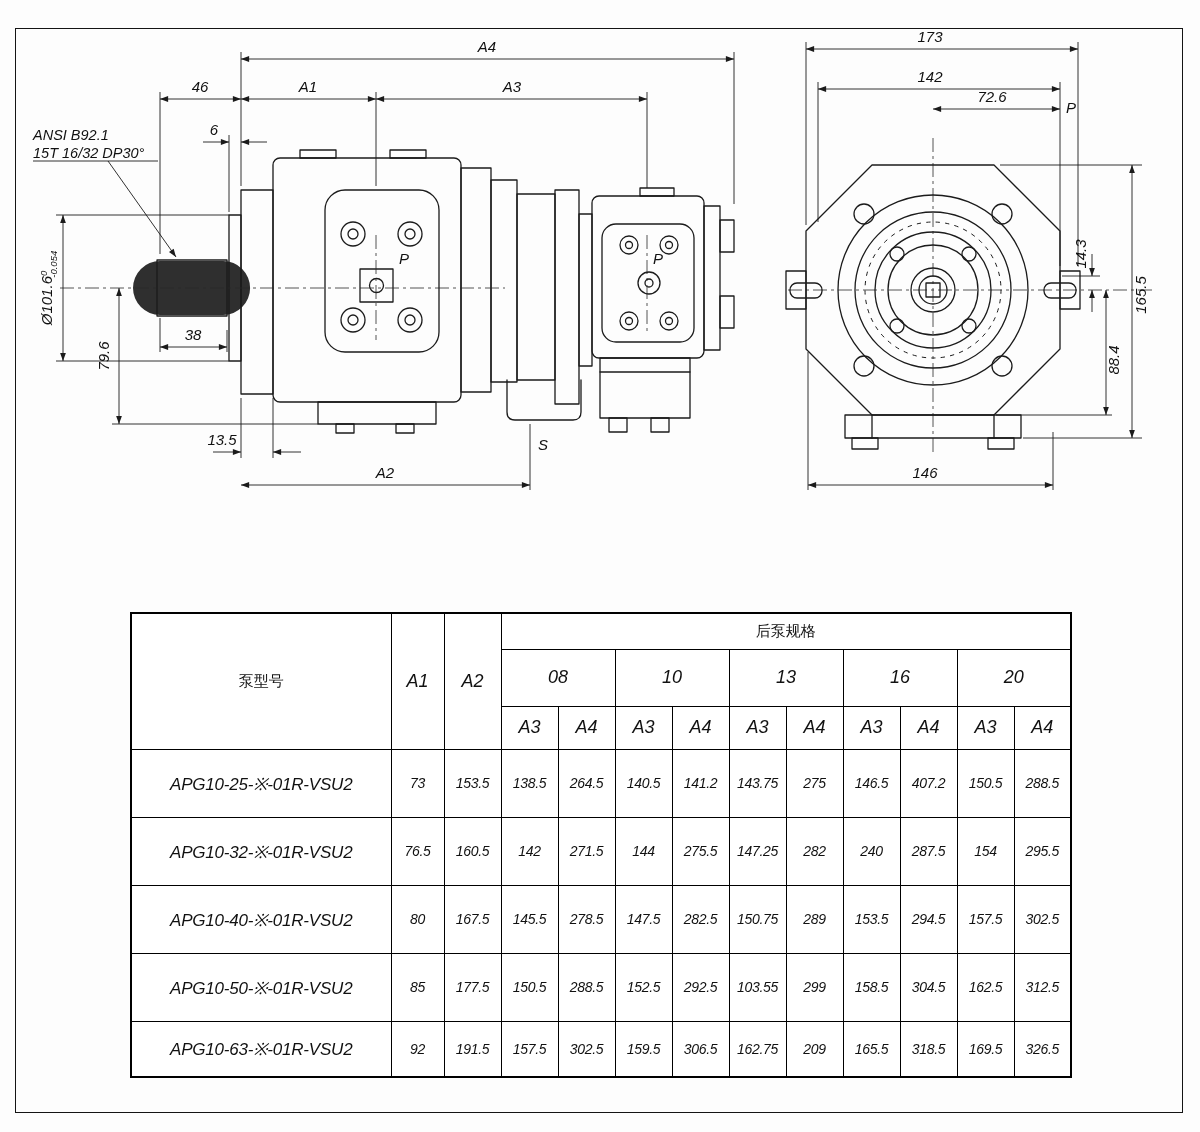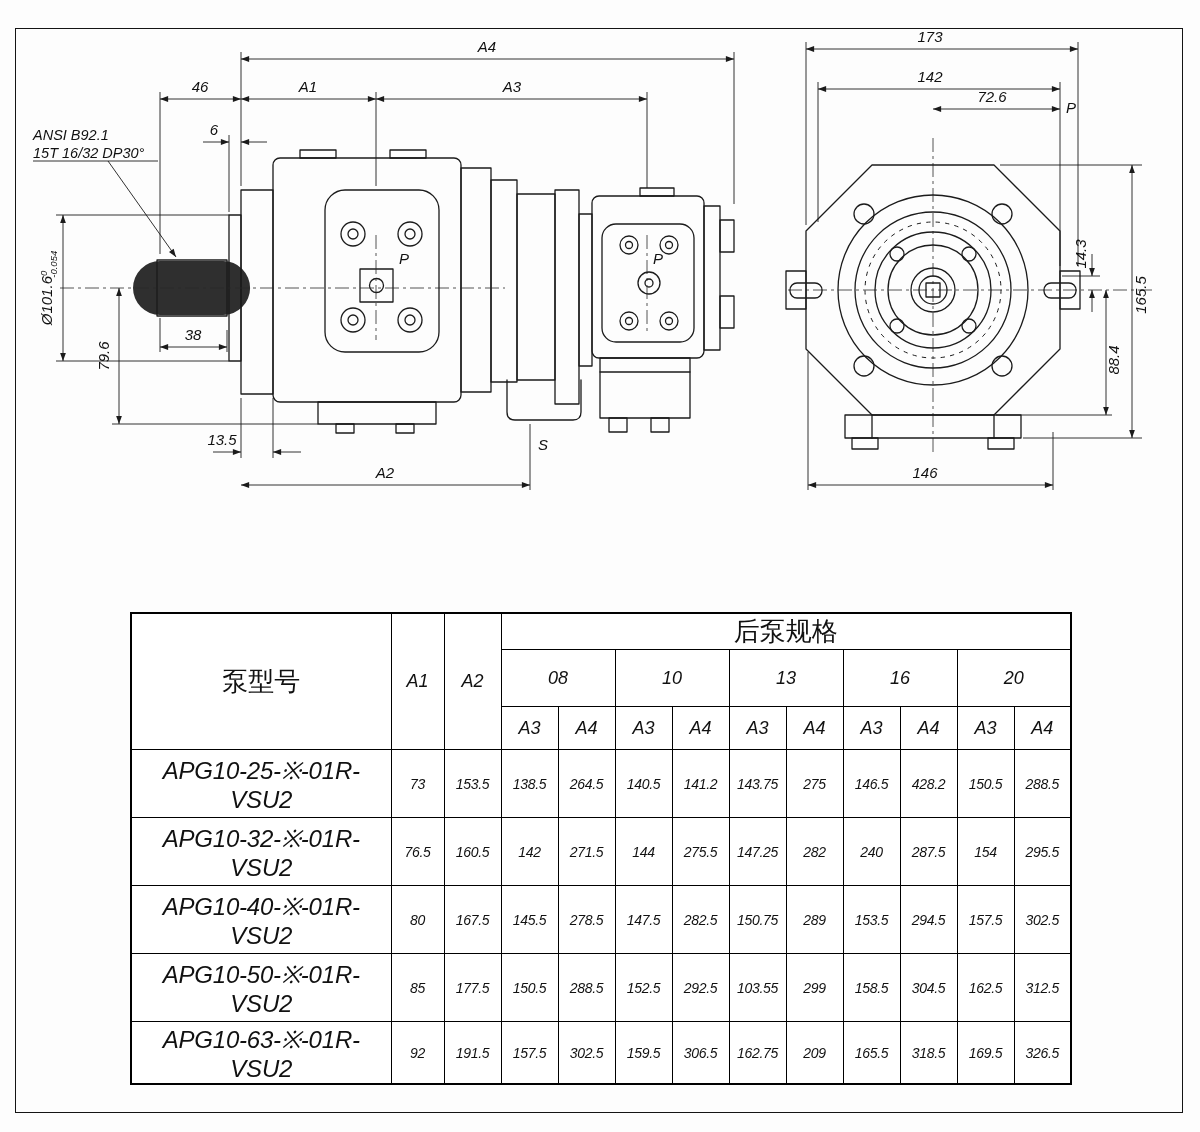--- a/index.html
+++ b/index.html
@@ -8,24 +8,24 @@
   svg.drawing{position:absolute;left:0;top:0;}
   .outline{fill:none;stroke:#1b1b1b;stroke-width:1.3;stroke-linejoin:round;stroke-linecap:round;}
   .thin{stroke-width:1;}
   .dim{fill:none;stroke:#1b1b1b;stroke-width:0.9;}
   .cl{fill:none;stroke:#2a2a2a;stroke-width:0.8;stroke-dasharray:14 4 3 4;}
   .dimtxt{font:italic 15px "Liberation Sans",sans-serif;fill:#111;}
   .notetxt{font:italic 14.5px "Liberation Sans",sans-serif;fill:#111;}
   .tol{font-size:9.5px;}
   table.spec{position:absolute;left:130px;top:612px;border-collapse:collapse;background:#fff;border:2px solid #000;}
   table.spec th,table.spec td{border:1.5px solid #000;text-align:center;vertical-align:middle;padding:0;font-weight:400;}
-  .cn{font-style:normal;font-size:26px;margin-top:7px;}
+  .cn{font-style:normal;font-size:15px;margin-top:7px;}
   .it{font-style:italic;font-size:18px;}
   .num{font-style:italic;font-size:14px;letter-spacing:-0.3px;}
-  .model{font-style:italic;font-size:24px;letter-spacing:-0.2px;}
+  .model{font-style:italic;font-size:17px;letter-spacing:-0.2px;}
 </style>
 </head>
 <body>
 
 <div class="frame"></div>
 
 <svg class="drawing" width="1200" height="580" viewBox="0 0 1200 580">
   <defs>
     <marker id="arr" viewBox="0 0 10 10" refX="9.5" refY="5" markerWidth="10" markerHeight="10" orient="auto-start-reverse">
       <path d="M0.5,1.8 L9.5,5 L0.5,8.2 Z" fill="#1b1b1b"></path>
@@ -266,21 +266,21 @@
     <td class="model">APG10-25-※-01R-VSU2</td>
     <td class="num">73</td>
     <td class="num">153.5</td>
     <td class="num">138.5</td>
     <td class="num">264.5</td>
     <td class="num">140.5</td>
     <td class="num">141.2</td>
     <td class="num">143.75</td>
     <td class="num">275</td>
     <td class="num">146.5</td>
-    <td class="num">428.2</td>
+    <td class="num">407.2</td>
     <td class="num">150.5</td>
     <td class="num">288.5</td>
   </tr>
   <tr style="height:68px">
     <td class="model">APG10-32-※-01R-VSU2</td>
     <td class="num">76.5</td>
     <td class="num">160.5</td>
     <td class="num">142</td>
     <td class="num">271.5</td>
     <td class="num">144</td>

